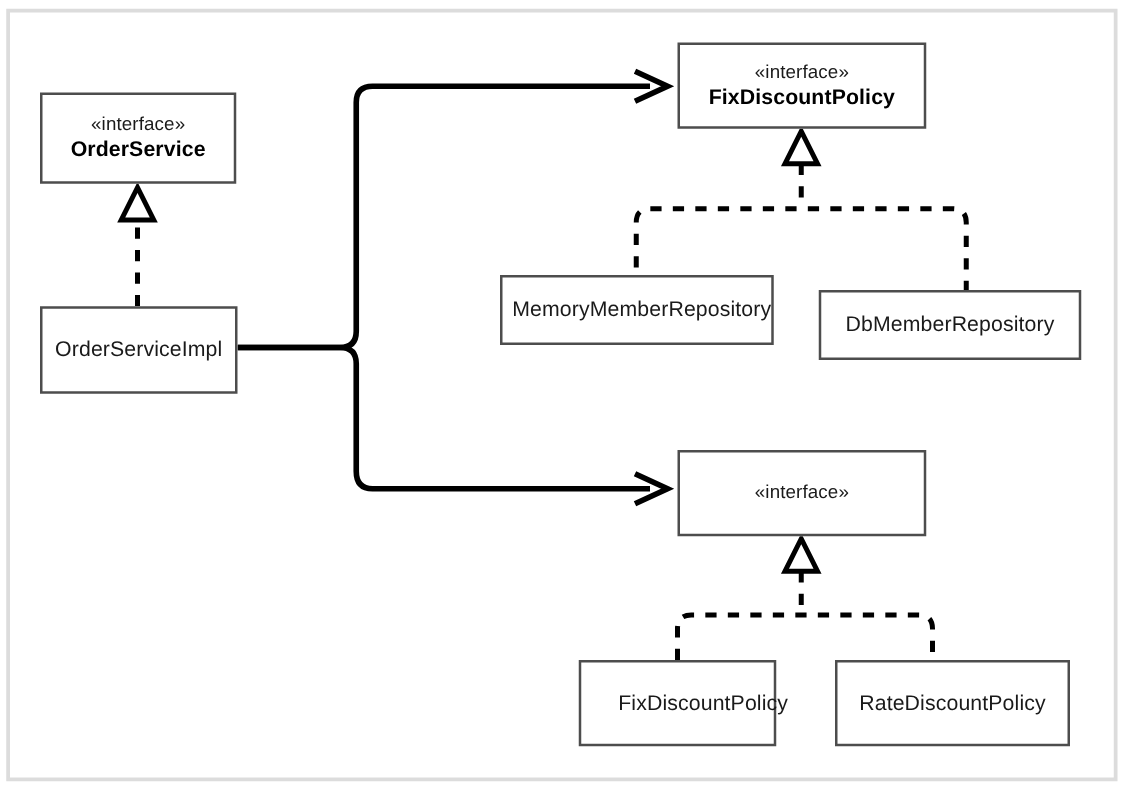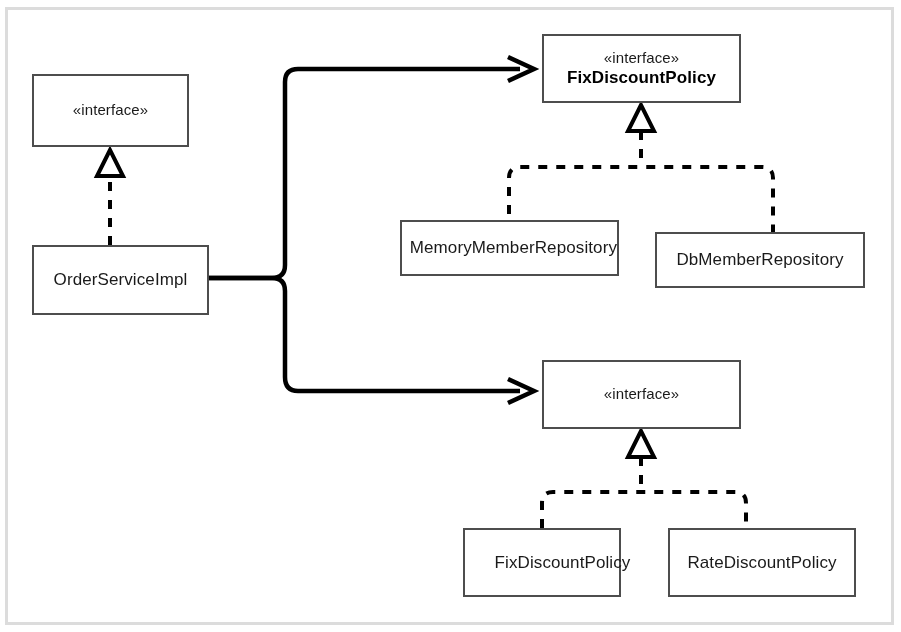--- a/index.html
+++ b/index.html
@@ -102,23 +102,24 @@
     
     <g>
       <polygon points="641,431 628,457 654,457" fill="#ffffff" stroke="#000000" stroke-width="4" stroke-linejoin="miter"></polygon>
       <line x1="641" y1="457" x2="641" y2="492" stroke="#000000" stroke-width="4" stroke-dasharray="9,9"></line>
       <path d="M 542 528 L 542 503 Q 542 492 553 492 L 735 492 Q 746 492 746 503 L 746 528" fill="none" stroke="#000000" stroke-width="4" stroke-dasharray="9,9"></path>
     </g>
   </svg>
 
   <div class="uml-box" style="left:32px; top:74px; width:157px; height:73px;">
     <div class="stereotype">«interface»</div>
+    <div class="cls-name-bold">OrderService</div>
   </div>
 
-  <div class="uml-box" style="left:32px; top:245px; width:177px; height:70px;">
+  <div class="uml-box" style="left:32px; top:245px; width:158px; height:70px;">
     <div class="cls-name">OrderServiceImpl</div>
   </div>
 
   <div class="uml-box" style="left:542px; top:34px; width:199px; height:69px;">
     <div class="stereotype">«interface»</div>
     <div class="cls-name-bold">FixDiscountPolicy</div>
   </div>
 
   <div class="uml-box" style="left:400px; top:220px; width:219px; height:56px;align-items:flex-end;">
     <div class="cls-name">MemoryMemberRepository</div>

